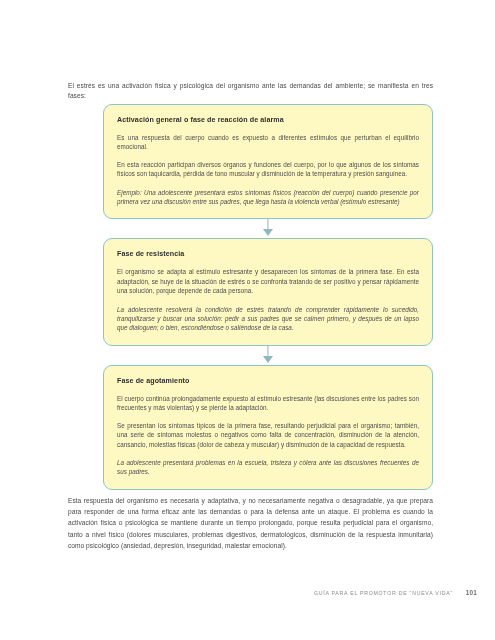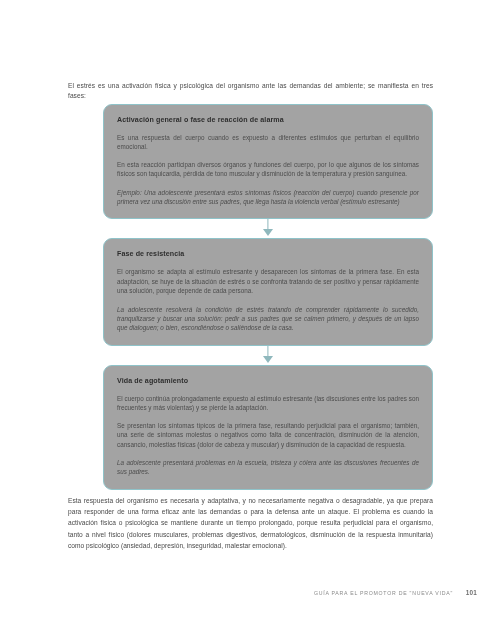--- a/index.html
+++ b/index.html
@@ -34,21 +34,21 @@
     text-align: justify;
   }
   .flow {
     position: absolute;
     left: 103px;
     top: 104px;
     width: 330px;
   }
   .phase-box {
     position: relative;
-    background: #a3a3a3;
+    background: #fef9c3;
     border: 1.1px solid #8fc3c9;
     border-radius: 9px;
     box-sizing: border-box;
     padding: 11px 13px 12px 13px;
   }
   .phase-title {
     font-size: 7.1px;
     font-weight: bold;
     color: #2e2e2e;
     letter-spacing: 0.1px;
@@ -158,21 +158,21 @@
       <p class="phase-para tight">El organismo se adapta al estímulo estresante y desaparecen los síntomas de la primera fase. En esta adaptación, se huye de la situación de estrés o se confronta tratando de ser positivo y pensar rápidamente una solución, porque depende de cada persona.</p>
       <p class="phase-para italic">La adolescente resolverá la condición de estrés tratando de comprender rápidamente lo sucedido, tranquilizarse y buscar una solución: pedir a sus padres que se calmen primero, y después de un lapso que dialoguen; o bien, escondiéndose o saliéndose de la casa.</p>
     </div>
 
     <div class="connector">
       <span class="stem"></span>
       <span class="head"></span>
     </div>
 
     <div class="phase-box">
-      <div class="phase-title">Vida de agotamiento</div>
+      <div class="phase-title">Fase de agotamiento</div>
       <p class="phase-para">El cuerpo continúa prolongadamente expuesto al estímulo estresante (las discusiones entre los padres son frecuentes y más violentas) y se pierde la adaptación.</p>
       <p class="phase-para tight">Se presentan los síntomas típicos de la primera fase, resultando perjudicial para el organismo; también, una serie de síntomas molestos o negativos como falta de concentración, disminución de la atención, cansancio, molestias físicas (dolor de cabeza y muscular) y disminución de la capacidad de respuesta.</p>
       <p class="phase-para italic">La adolescente presentará problemas en la escuela, tristeza y cólera ante las discusiones frecuentes de sus padres.</p>
     </div>
 
   </div>
 
   <p class="closing">Esta respuesta del organismo es necesaria y adaptativa, y no necesariamente negativa o desagradable, ya que prepara para responder de una forma eficaz ante las demandas o para la defensa ante un ataque. El problema es cuando la activación física o psicológica se mantiene durante un tiempo prolongado, porque resulta perjudicial para el organismo, tanto a nivel físico (dolores musculares, problemas digestivos, dermatológicos, disminución de la respuesta inmunitaria) como psicológico (ansiedad, depresión, inseguridad, malestar emocional).</p>
 
   <div class="footer">

